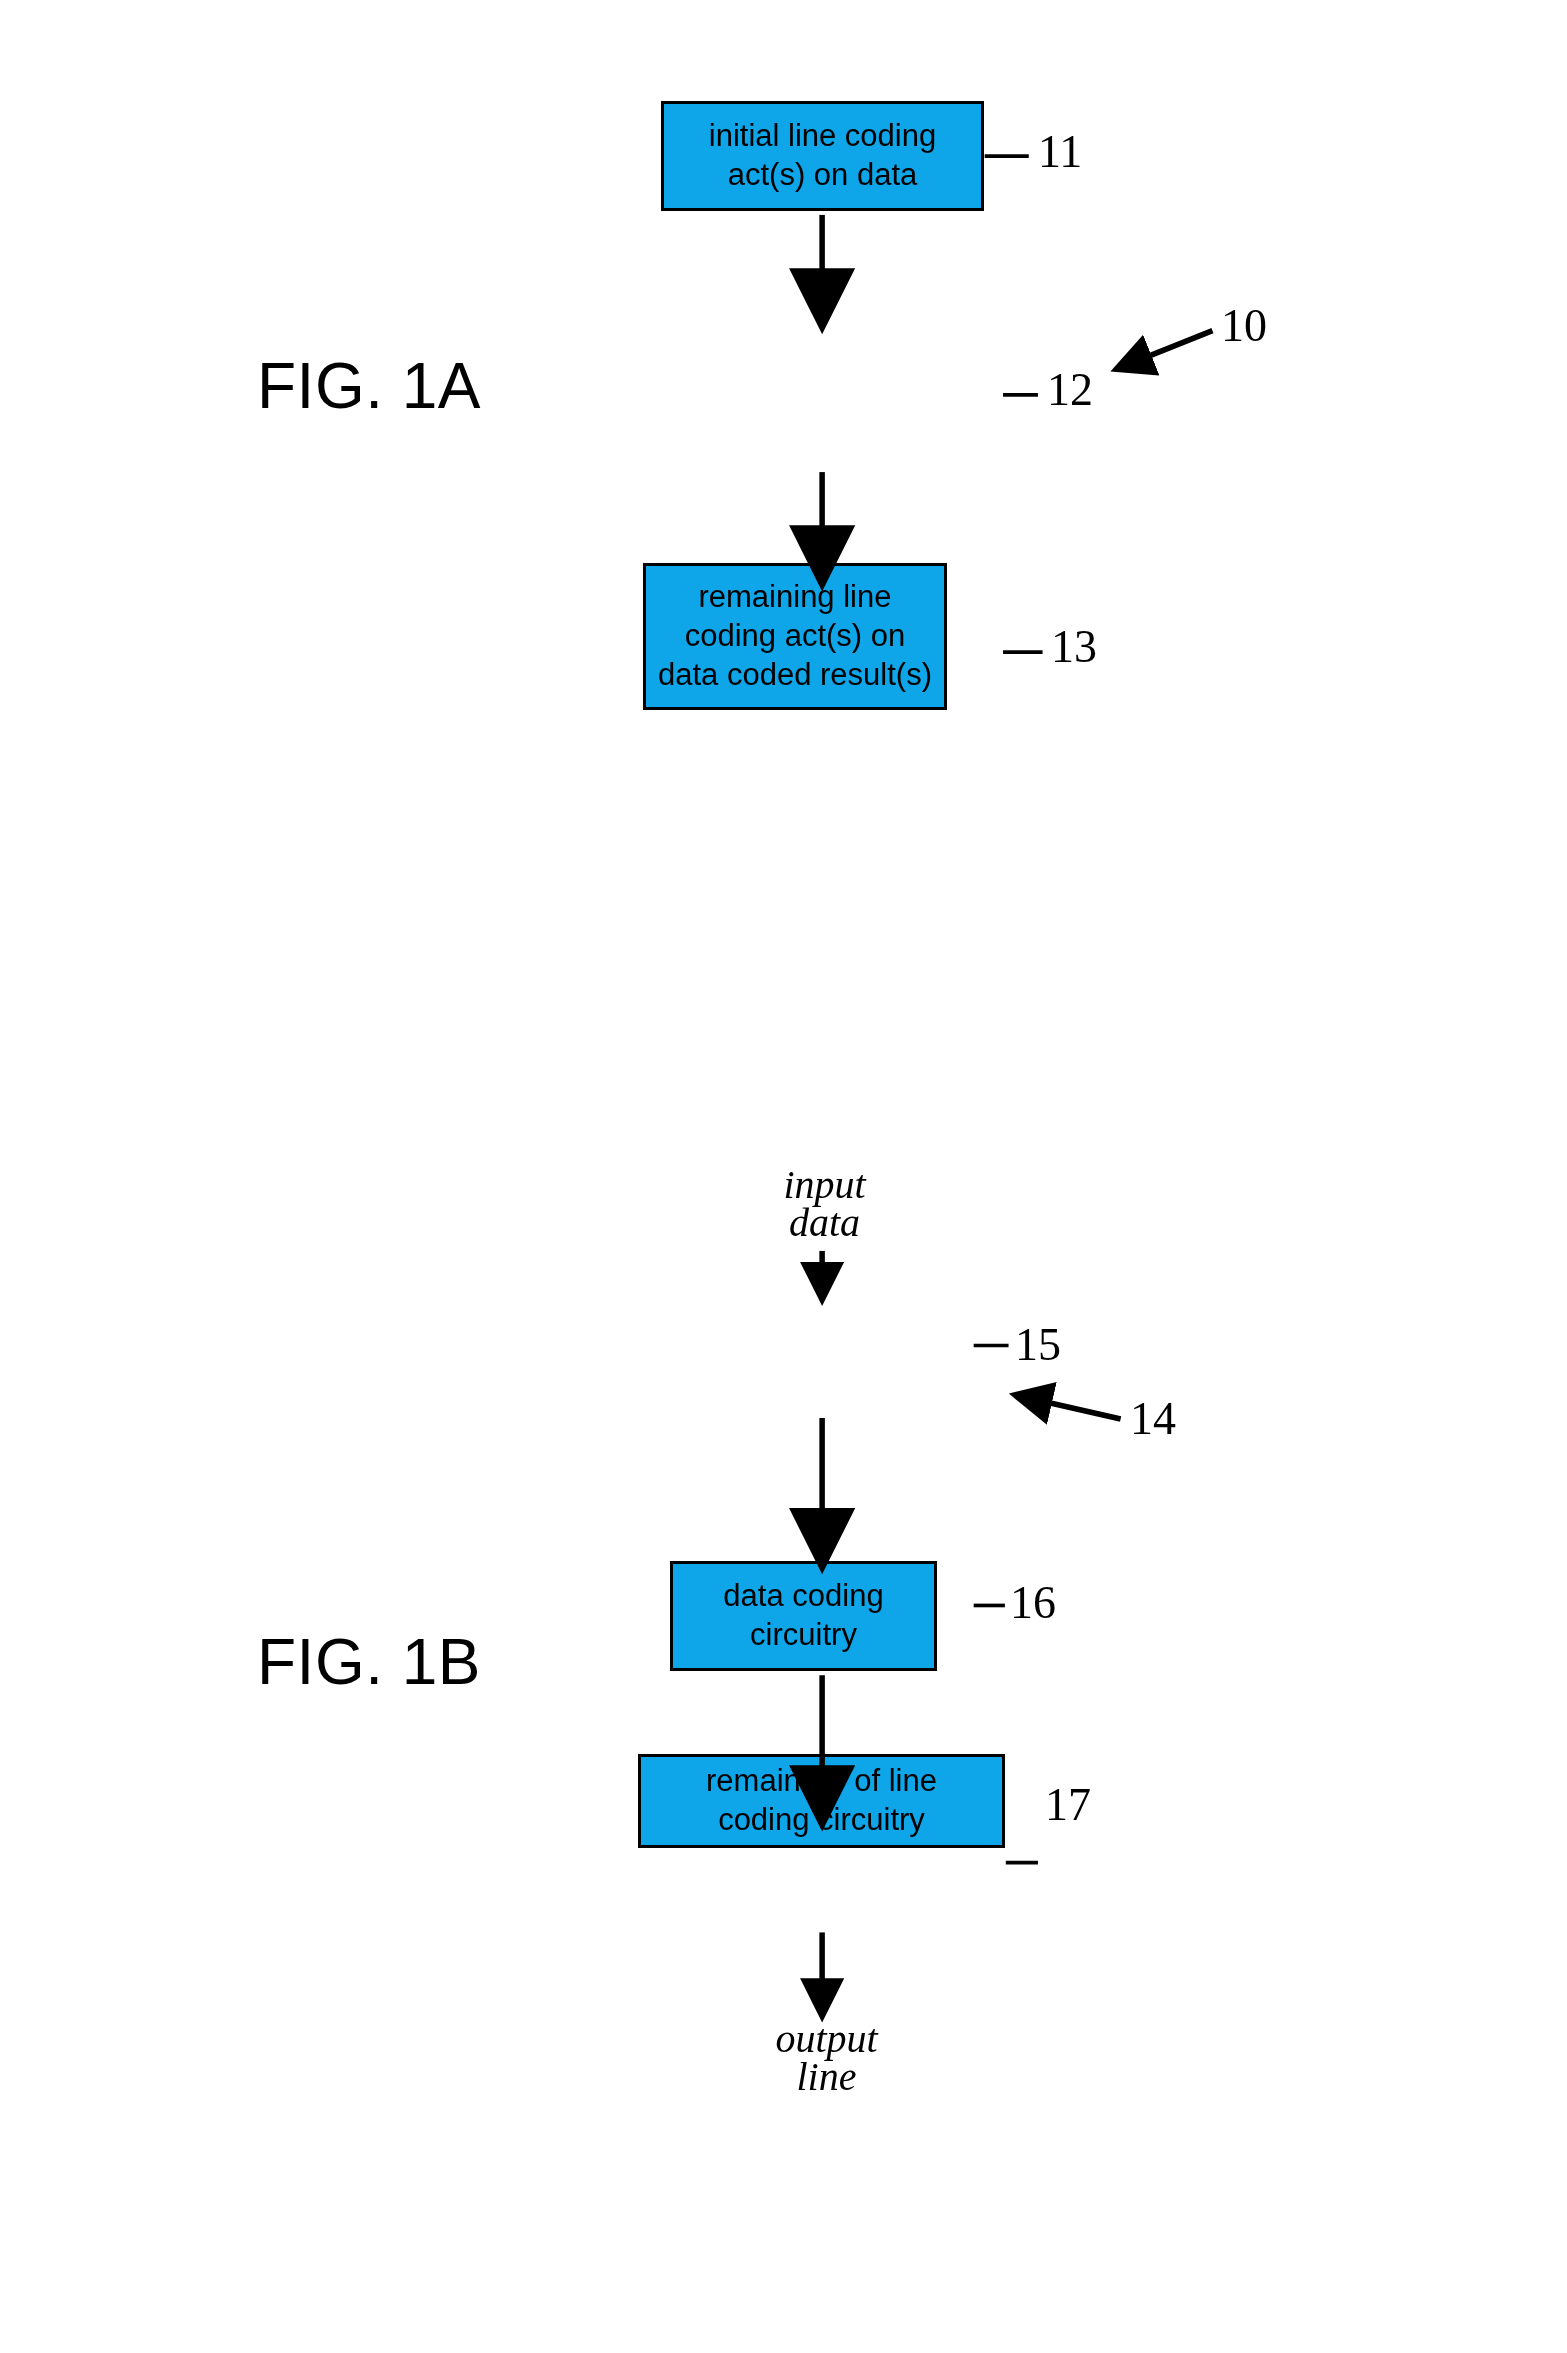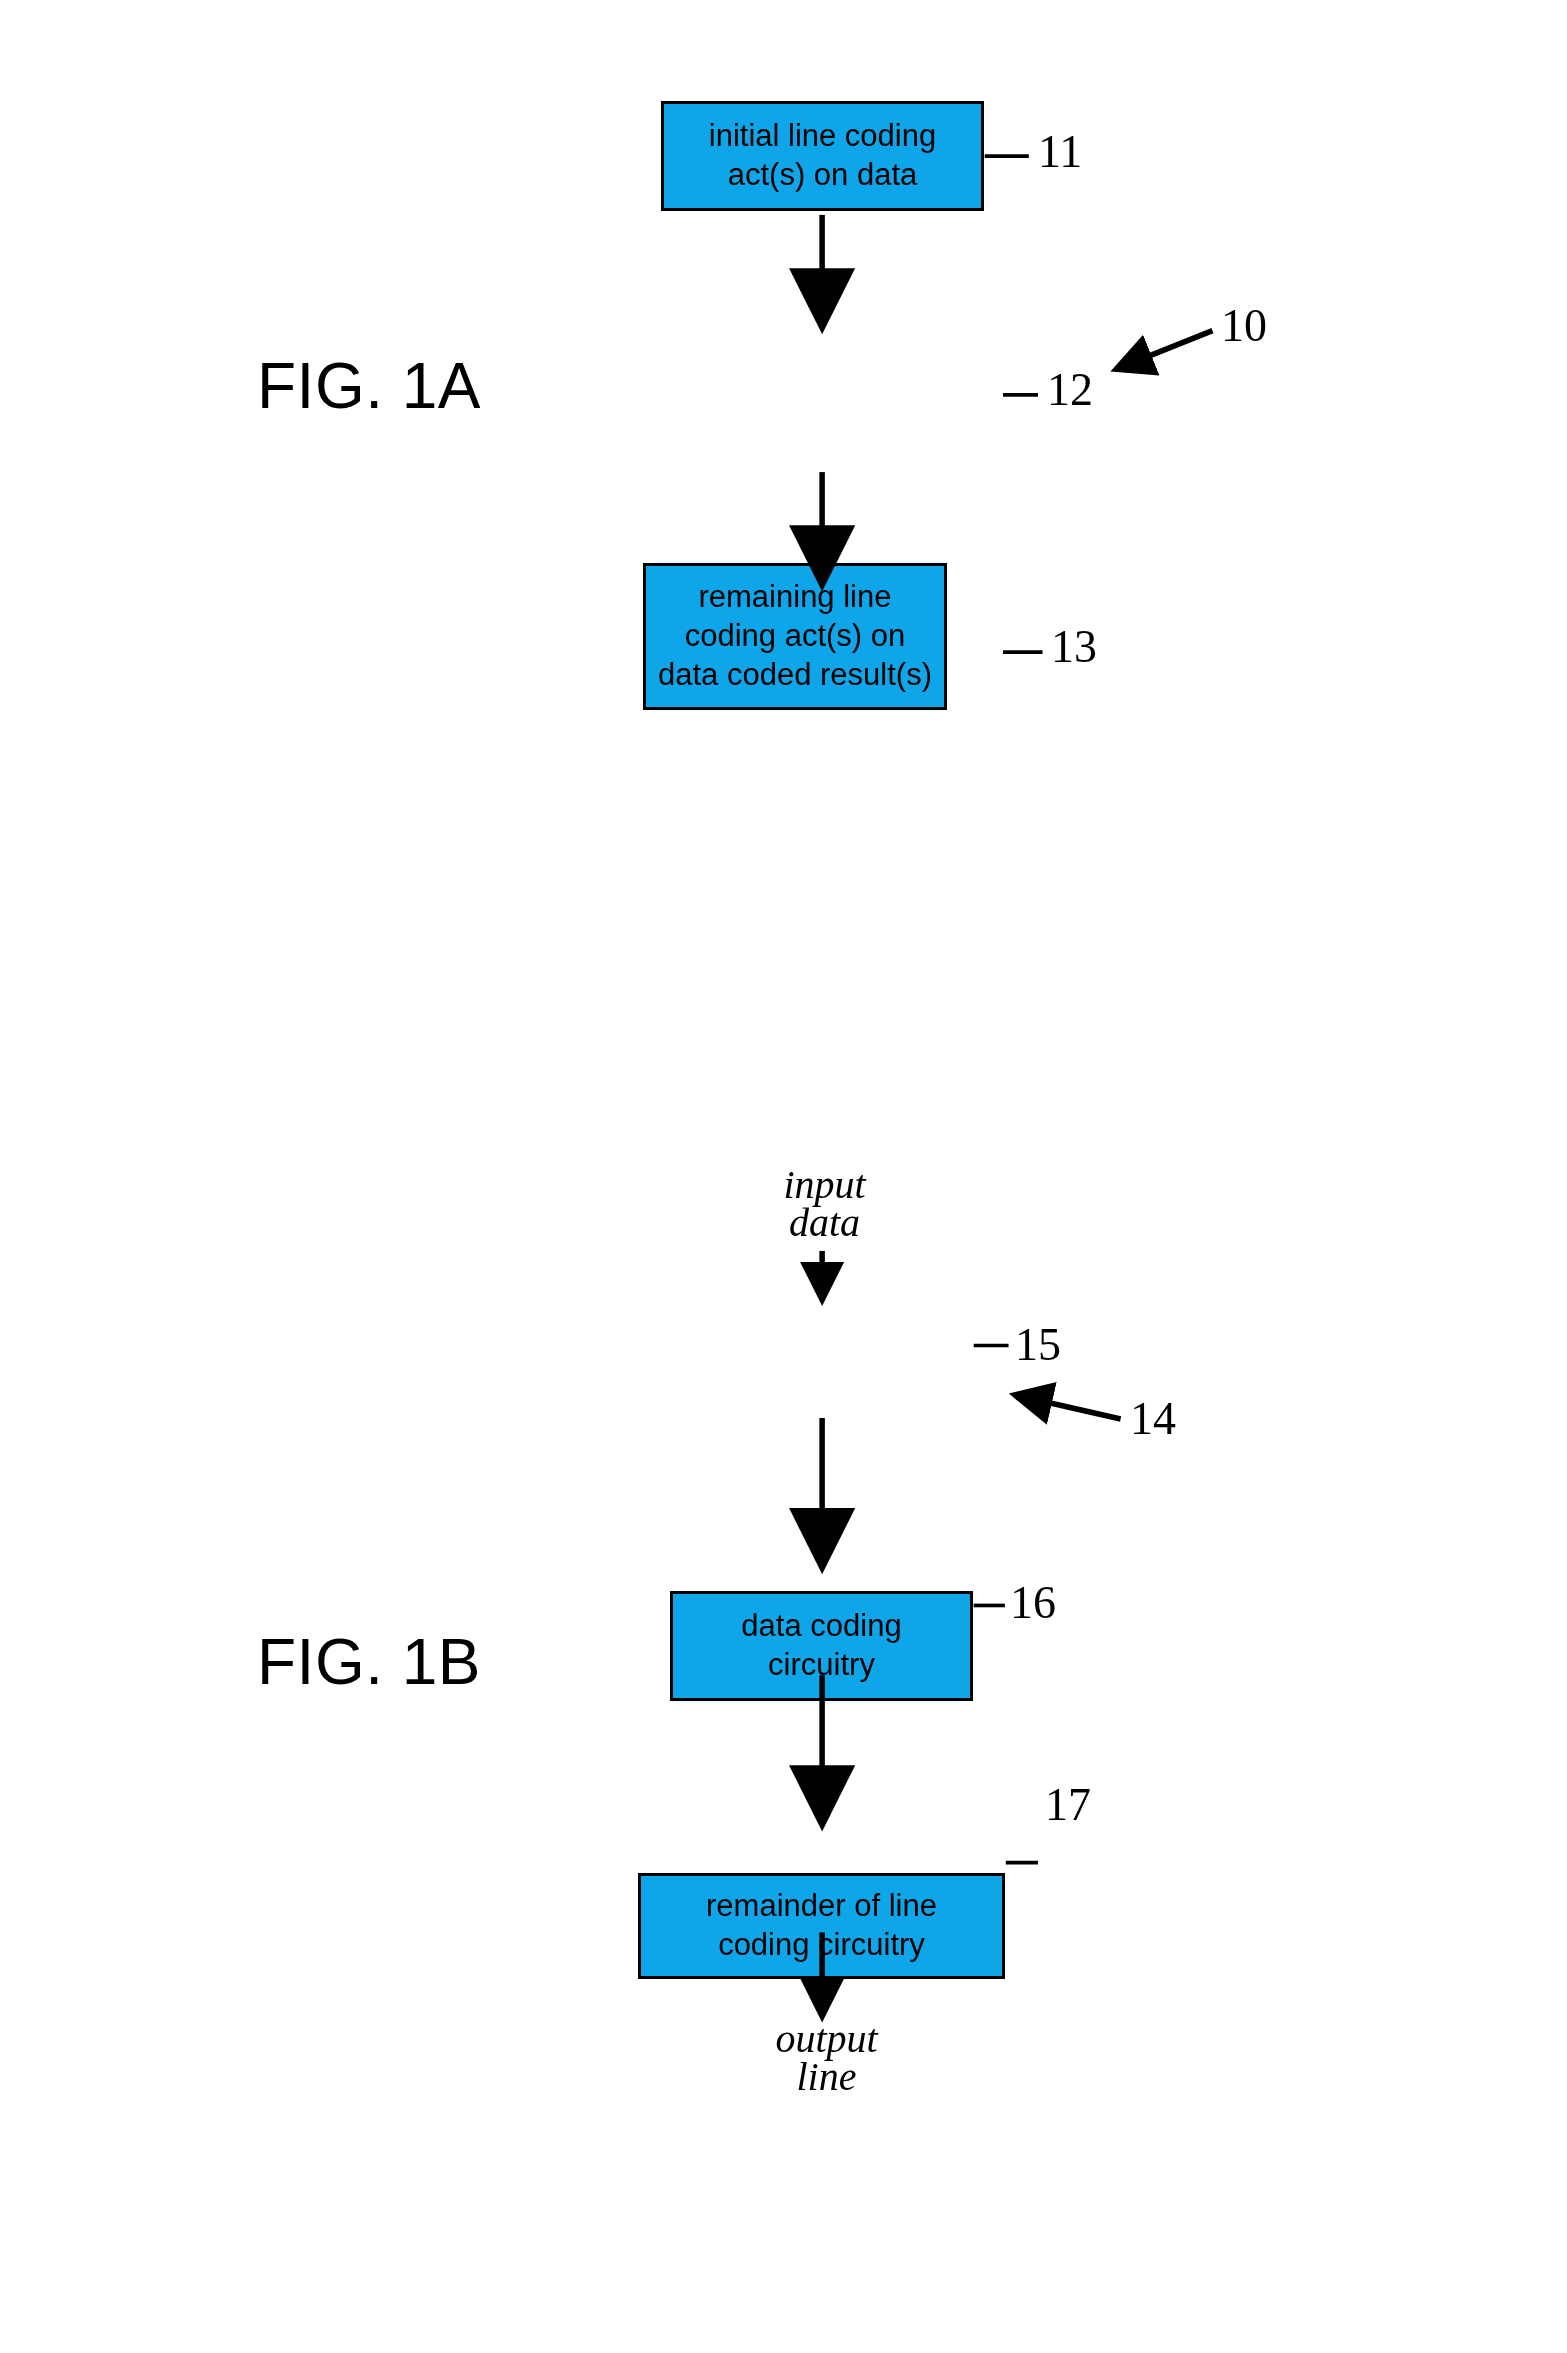--- a/index.html
+++ b/index.html
@@ -93,27 +93,27 @@
 
   <div class="fig-label" style="left:257px; top:1625px;">FIG. 1B</div>
 
   <div class="hand hand-sm" style="position:absolute; left:760px; top:1166px; width:129px;">input
 data</div>
 
   <div class="hand" style="left:1015px; top:1322px;">15</div>
 
   <div class="hand" style="left:1130px; top:1396px;">14</div>
 
-  <div class="box" style="left:670px; top:1561px; width:303px; height:110px;margin-top:30px;">
+  <div class="box" style="left:670px; top:1561px; width:267px; height:110px;">
     <span style="white-space:pre-line;">data coding
 circuitry</span>
   </div>
   <div class="hand" style="left:1010px; top:1580px;">16</div>
 
-  <div class="box" style="left:638px; top:1873px; width:367px; height:106px;">
+  <div class="box" style="left:638px; top:1754px; width:367px; height:94px;">
     <span style="white-space:pre-line;">remainder of line
 coding circuitry</span>
   </div>
   <div class="hand" style="left:1045px; top:1782px;">17</div>
 
   <div class="hand hand-sm" style="position:absolute; left:753px; top:2020px; width:147px;">output
 line</div>
 
   <svg class="overlay" viewBox="0 0 1707 2563" width="1568" height="2354">
     <defs>

